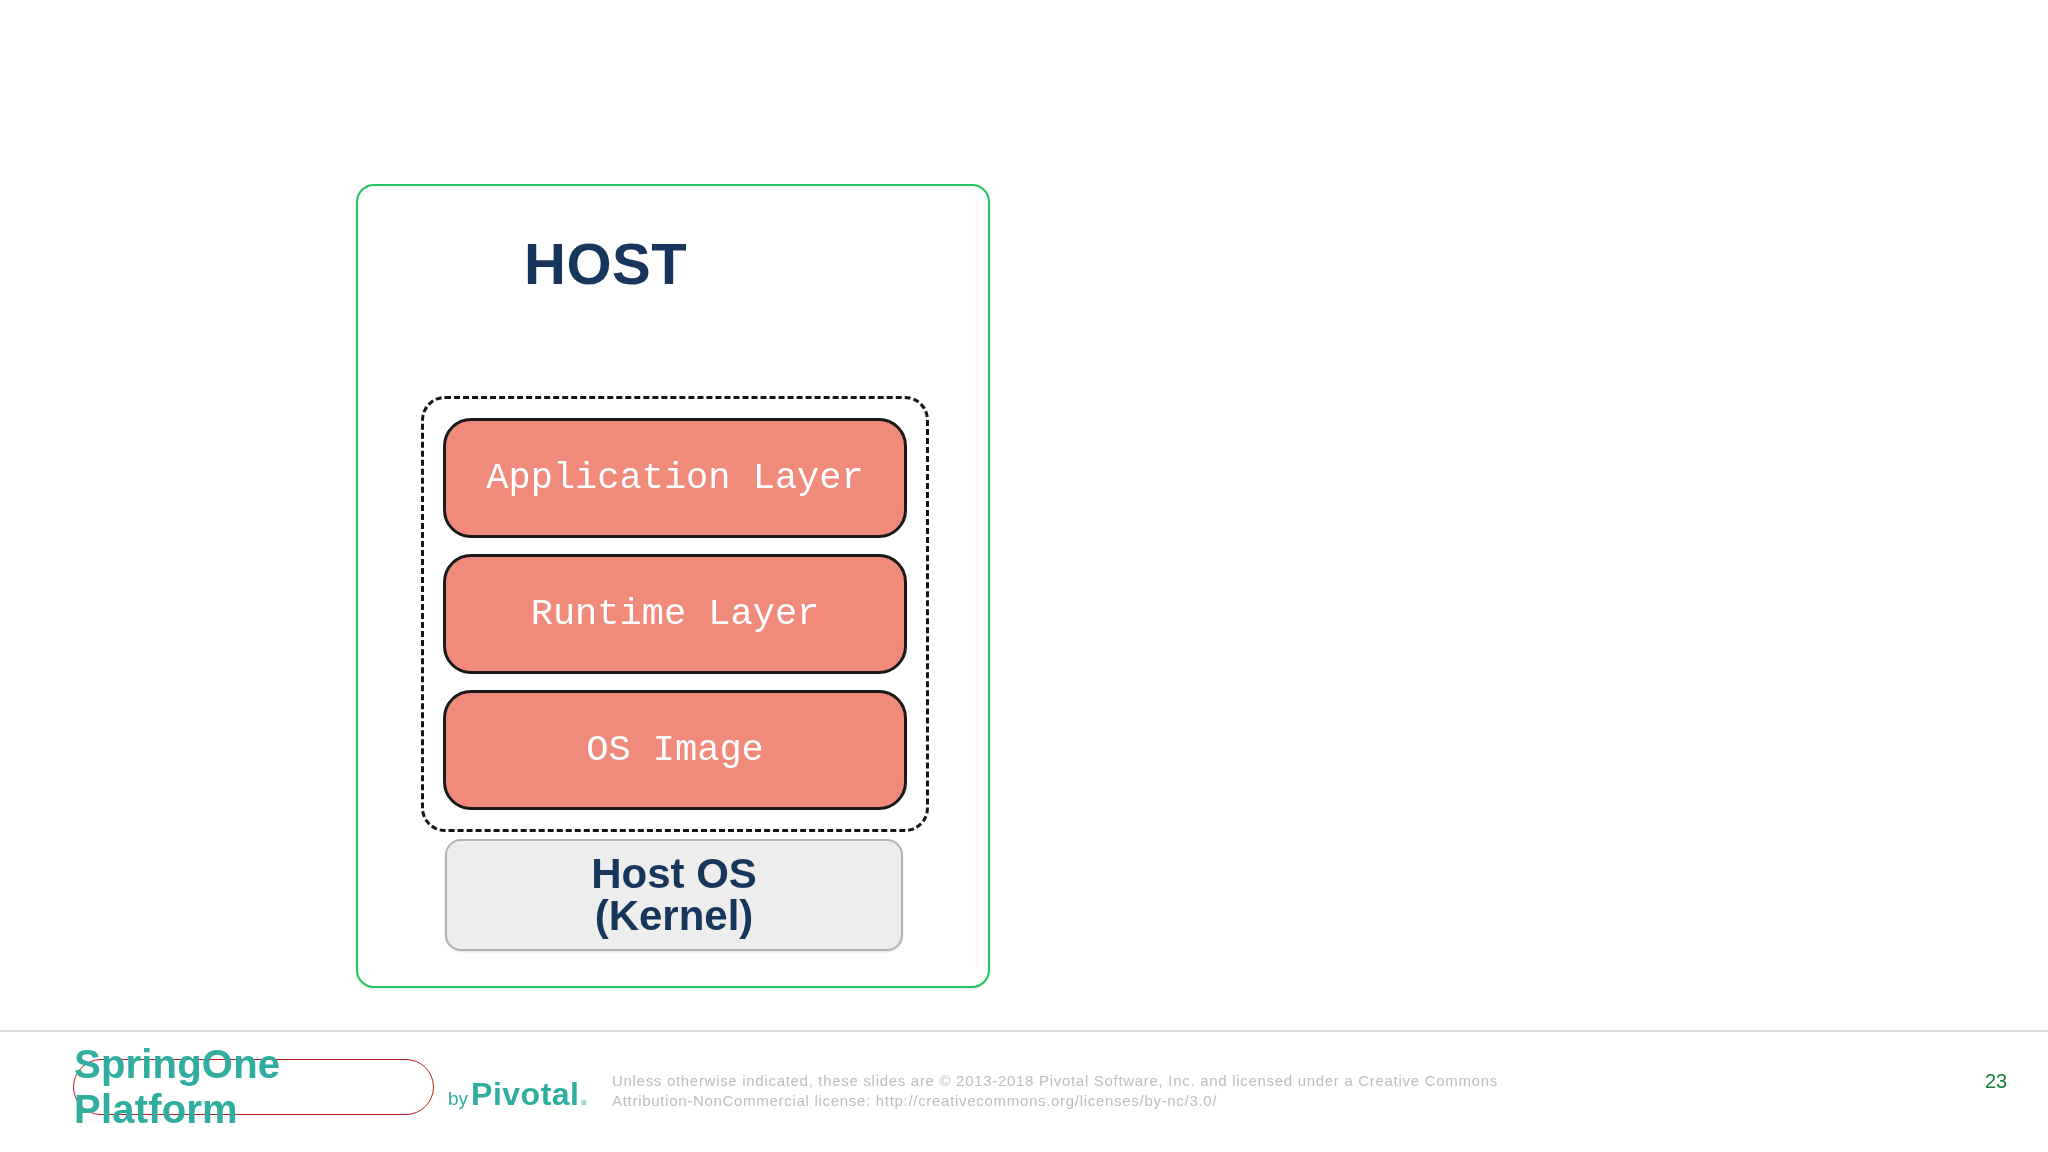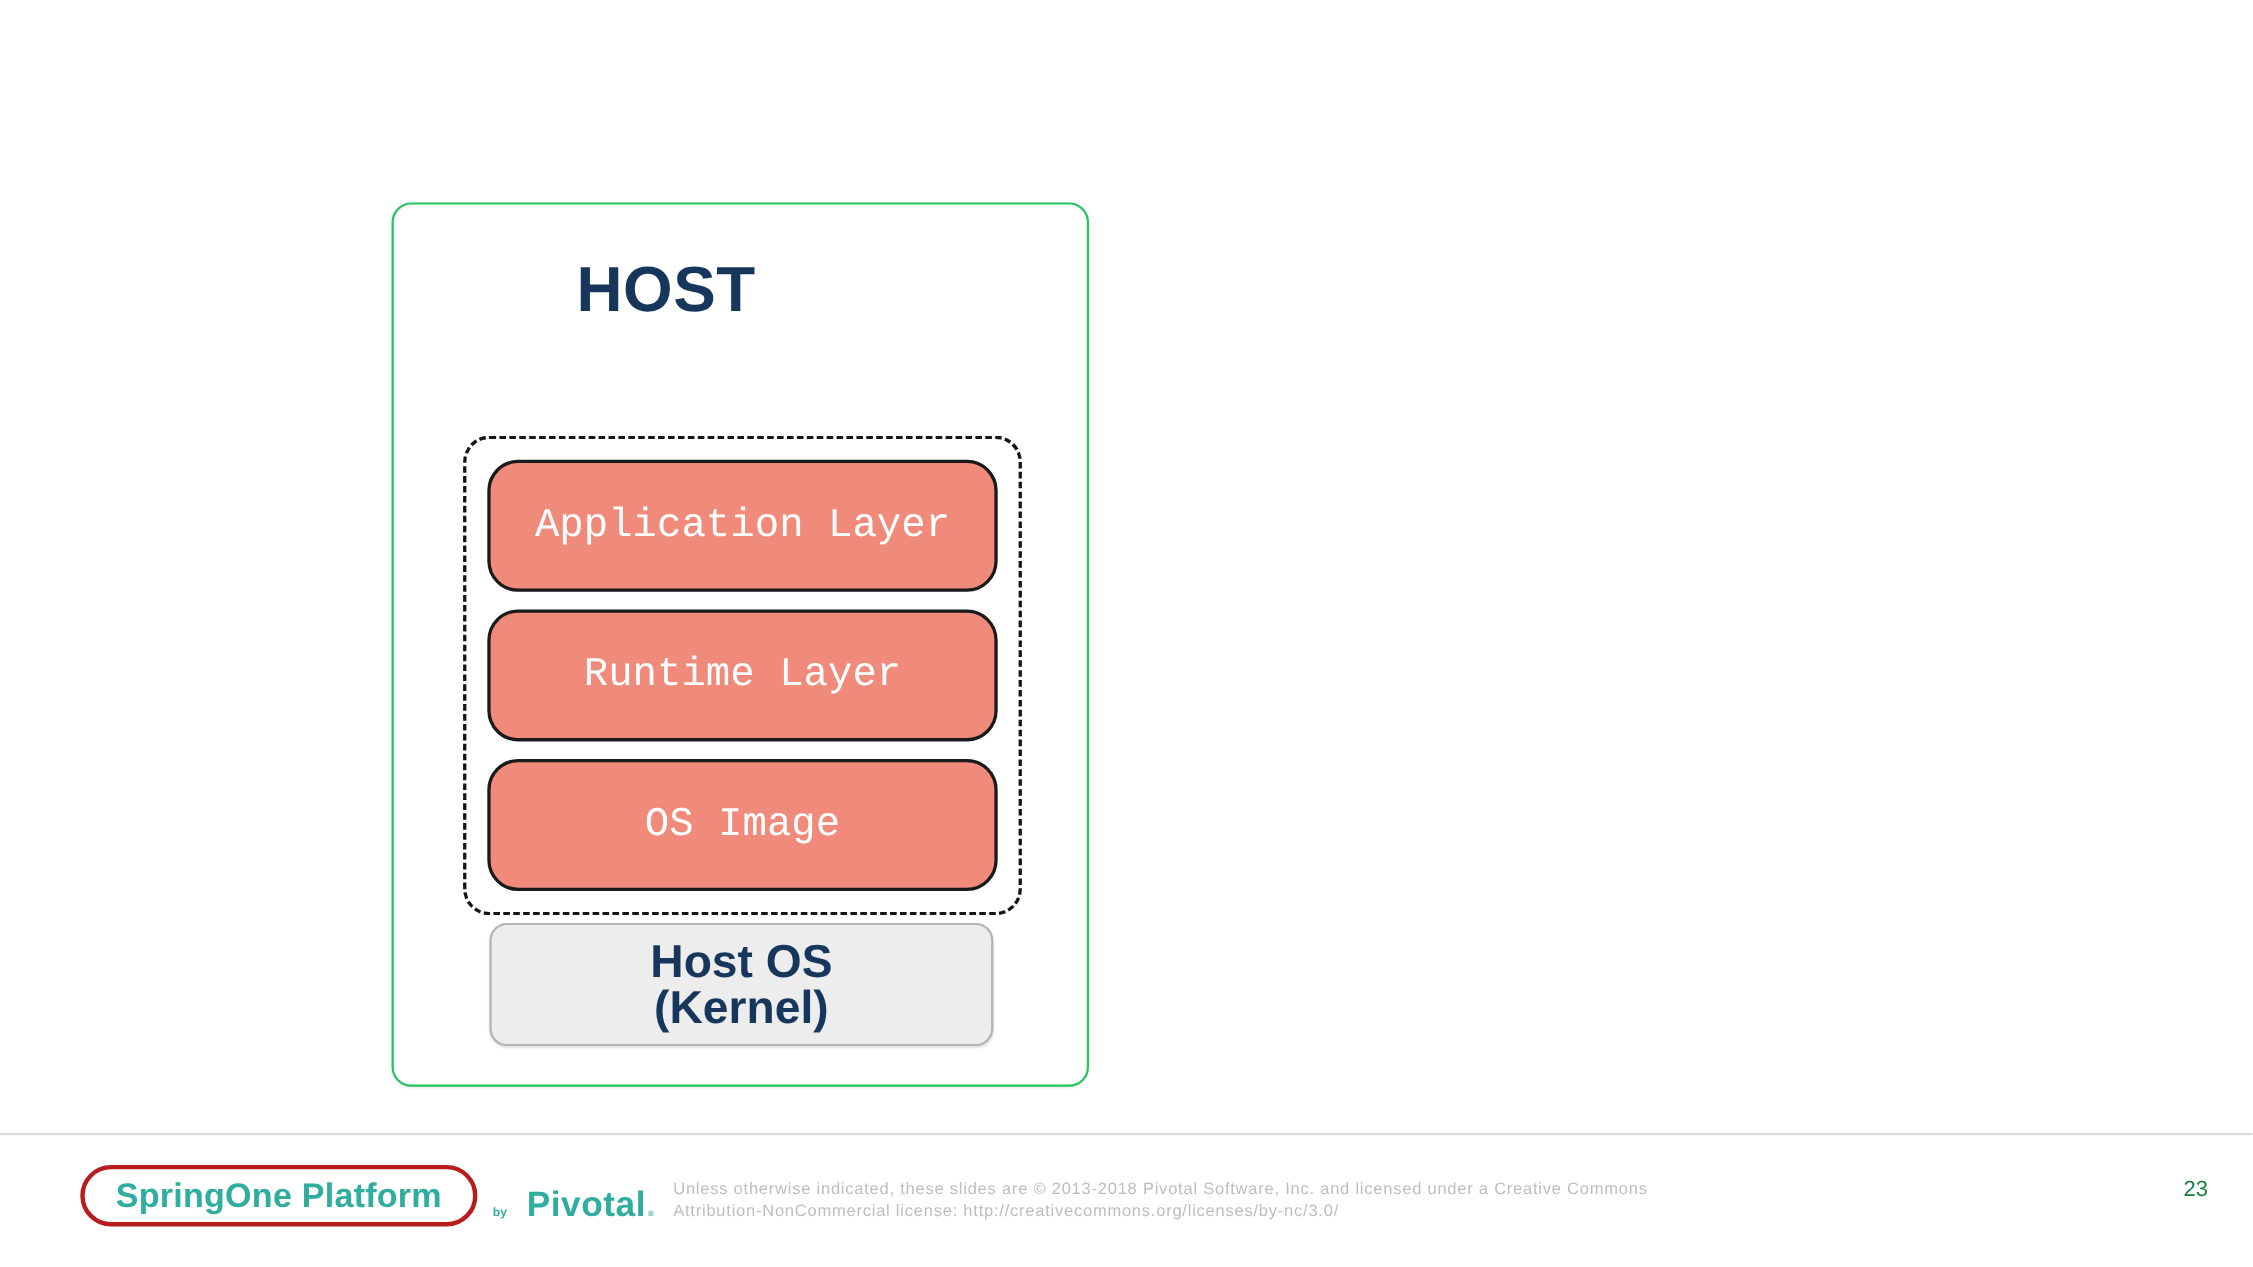--- a/index.html
+++ b/index.html
@@ -78,41 +78,41 @@
   .footer-divider {
     position: absolute;
     left: 0; top: 1030px;
     width: 2048px; height: 2px;
     background: #dadada;
   }
   .logo-pill {
     position: absolute;
     left: 73px; top: 1059px;
     width: 361px; height: 56px;
-    border: 4px solid #b91c1c;
+    border: 1px solid #b91c1c;
     border-radius: 30px;
     display: flex;
     align-items: center;
     justify-content: center;
     color: #2fad9e;
-    font-size: 31px;
+    font-size: 40px;
     font-weight: 700;
     letter-spacing: 0.2px;
     background: #ffffff;
   }
   .byline {
     position: absolute;
     left: 448px; top: 1066px;
     height: 44px;
     display: flex;
     align-items: baseline;
     color: #2fad9e;
     padding-top: 10px;
   }
-  .byline .by { font-size: 11px; font-weight: 700; margin-right: 18px; }
+  .byline .by { font-size: 19px; font-weight: 400; margin-right: 3px; }
   .byline .brand { font-size: 32px; font-weight: 700; letter-spacing: 0.5px; }
   .byline .dot { font-size: 32px; font-weight: 700; color: #9ad9cf; }
 
   .license {
     position: absolute;
     left: 612px; top: 1071px;
     font-size: 15px;
     color: #bdbdbd;
     letter-spacing: 0.7px;
     line-height: 20px;

